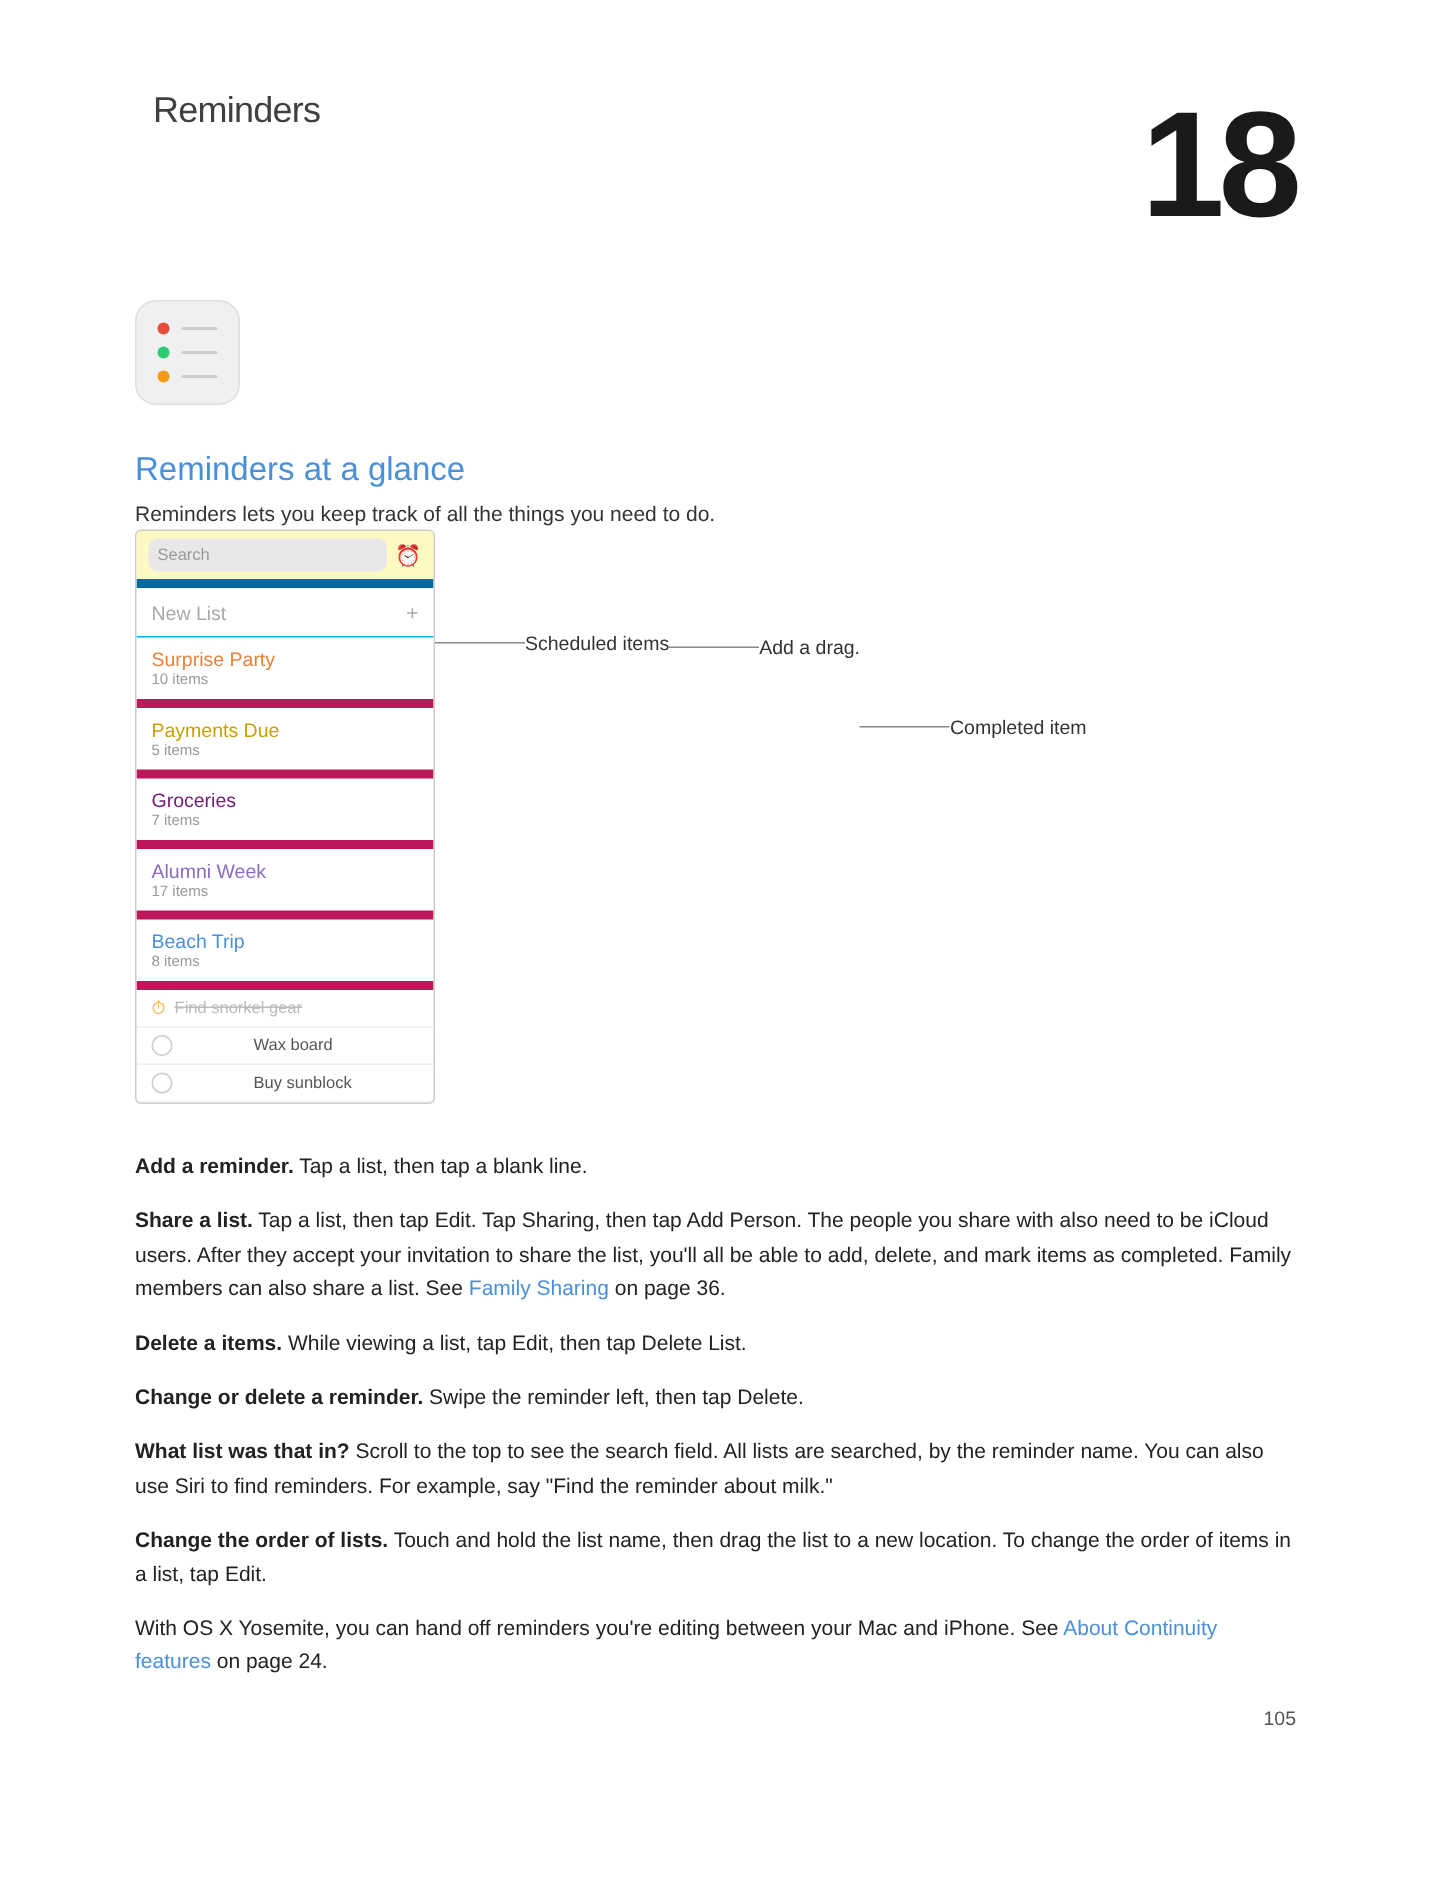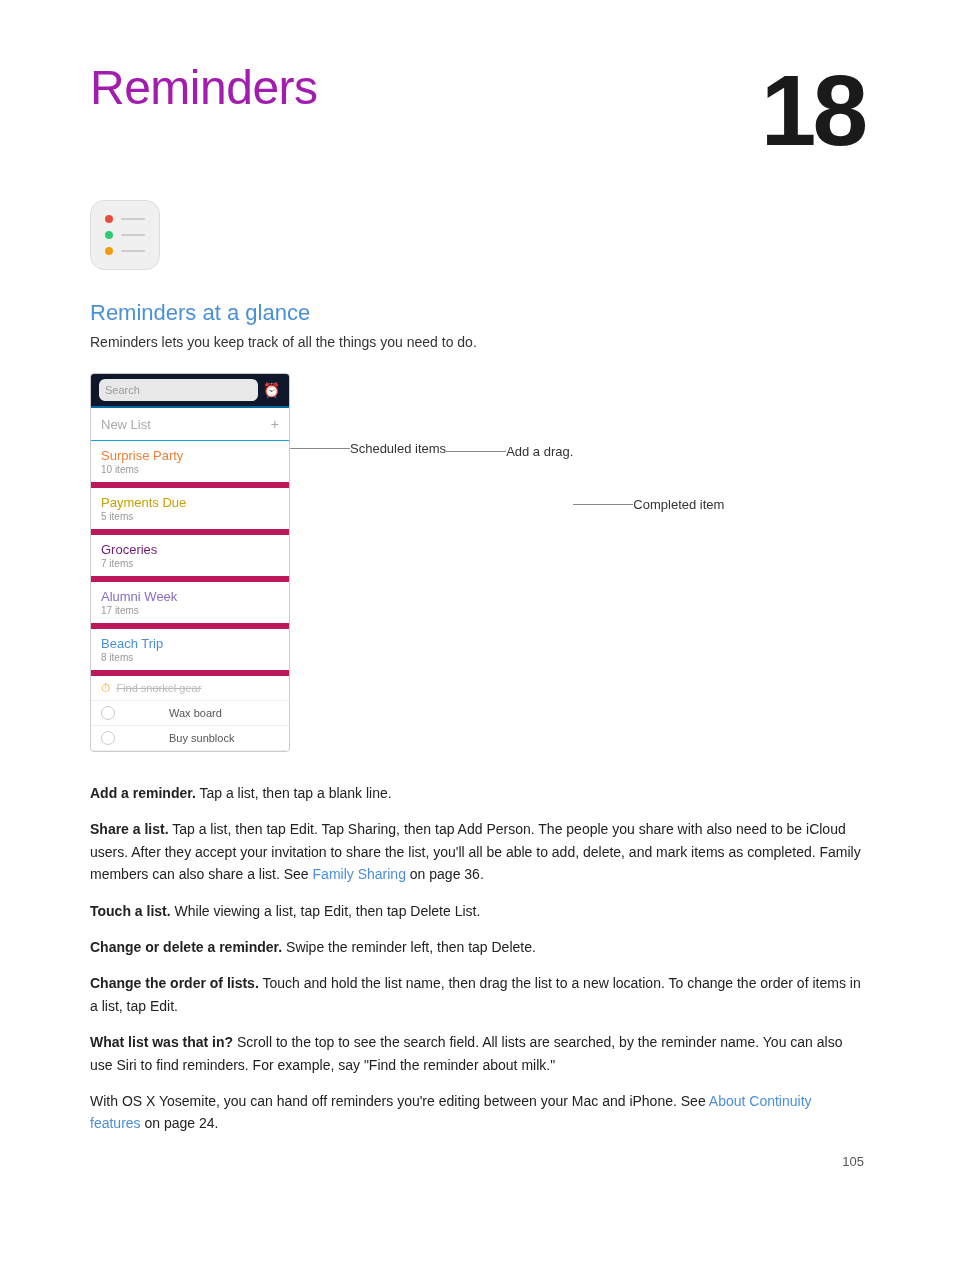--- a/index.html
+++ b/index.html
@@ -19,24 +19,25 @@
 
     
     .chapter-header {
       display: flex;
       justify-content: space-between;
       align-items: flex-start;
       margin-bottom: 40px;
     }
 
     .chapter-title {
-      font-size: 48px;
+      font-size: 24px;
       font-weight: 400;
-      color: #a21caf;
+      color: #404040;
       letter-spacing: -0.5px;
+      margin-left: 12px;
     }
 
     .chapter-number {
       font-size: 100px;
       font-weight: 700;
       color: #1a1a1a;
       line-height: 1;
       letter-spacing: -4px;
     }
 
@@ -88,21 +89,20 @@
     .section-heading {
       font-size: 22px;
       font-weight: 400;
       color: #4a90d9;
       margin-bottom: 6px;
     }
 
     .section-intro {
       font-size: 14px;
       color: #333;
-      margin-bottom: 20px;
       line-height: 1.5;
     }
 
     
     .ui-illustration-container {
       display: flex;
       align-items: flex-start;
       gap: 0;
       margin-bottom: 30px;
     }
@@ -113,22 +113,22 @@
       border-radius: 4px;
       background: #fff;
       flex-shrink: 0;
       overflow: hidden;
     }
 
     .phone-ui-search {
       display: flex;
       align-items: center;
       padding: 5px 8px;
-      background: #0f172a;
-      border-bottom: 2px solid #0369a1;
+      background: #fef9c3;
+      border-bottom: 6px solid #0369a1;
       gap: 6px;
     }
 
     .search-field {
       flex: 1;
       background: #e8e8e8;
       border-radius: 6px;
       height: 22px;
       display: flex;
       align-items: center;
@@ -389,37 +389,37 @@
   </div>
 
   <div class="body-section">
     <strong>Share a list.</strong>
     <span> Tap a list, then tap Edit. Tap Sharing, then tap Add Person. The people you share with also need to be iCloud users. After they accept your invitation to share the list, you'll all be able to add, delete, and mark items as completed. Family members can also share a list. See </span>
     <a class="body-link">Family Sharing</a>
     <span> on page 36.</span>
   </div>
 
   <div class="body-section">
-    <strong>Touch a list.</strong>
+    <strong>Delete a items.</strong>
     <span> While viewing a list, tap Edit, then tap Delete List.</span>
   </div>
 
   <div class="body-section">
     <strong>Change or delete a reminder.</strong>
     <span> Swipe the reminder left, then tap Delete.</span>
   </div>
 
   <div class="body-section">
+    <strong>What list was that in?</strong>
+    <span> Scroll to the top to see the search field. All lists are searched, by the reminder name. You can also use Siri to find reminders. For example, say "Find the reminder about milk."</span>
+  </div>
+
+  <div class="body-section">
     <strong>Change the order of lists.</strong>
     <span> Touch and hold the list name, then drag the list to a new location. To change the order of items in a list, tap Edit.</span>
-  </div>
-
-  <div class="body-section">
-    <strong>What list was that in?</strong>
-    <span> Scroll to the top to see the search field. All lists are searched, by the reminder name. You can also use Siri to find reminders. For example, say "Find the reminder about milk."</span>
   </div>
 
   <div class="body-section">
     <span>With OS X Yosemite, you can hand off reminders you're editing between your Mac and iPhone. See </span>
     <a class="body-link">About Continuity features</a>
     <span> on page 24.</span>
   </div>
 
   <div class="page-number">105</div>
 

